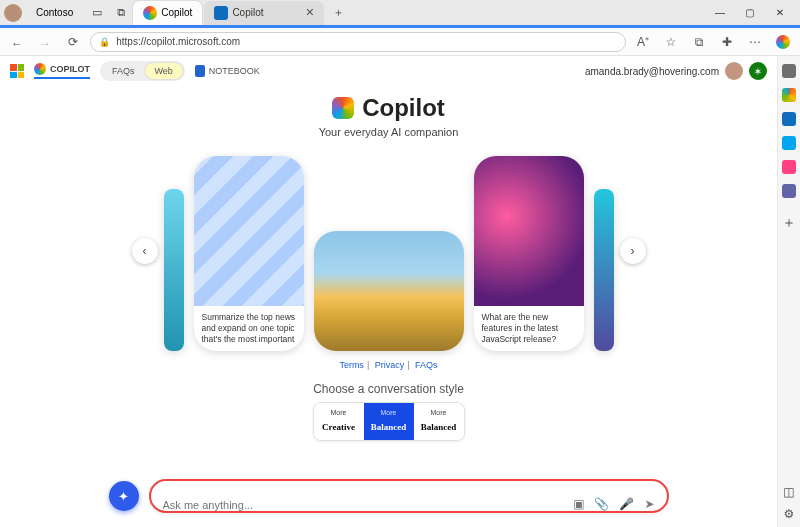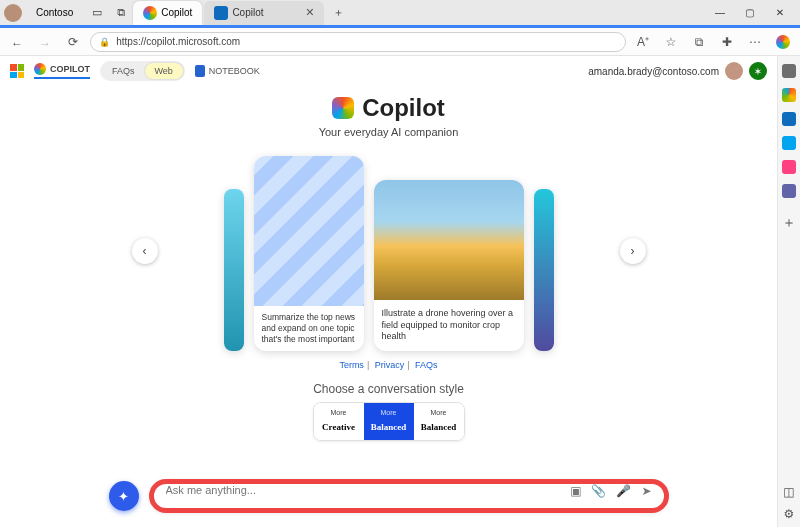--- a/index.html
+++ b/index.html
@@ -51,21 +51,21 @@
   
   .center { position:absolute; top:30px; left:0; right:0; bottom:0; display:flex; flex-direction:column; align-items:center; }
   .logo-row { display:flex; align-items:center; gap:8px; margin-top:8px;}
   .logo-row .copilot-mark { width:22px; height:22px; border-radius:6px; background: conic-gradient(#f25022,#ffb900,#7fba00,#00a4ef,#8661c5,#f25022);}
   .brand-title { font-size:24px; font-weight:600; color:#222;}
   .tagline { font-size:11px; color:#444; margin-top:4px;}
 
   
   .carousel { position:relative; margin-top:18px; width:470px; height:190px;}
   .cards { position:absolute; left:50%; transform:translateX(-50%); display:flex; gap:10px; align-items:flex-end;}
-  .card { width:150px; border-radius:12px; overflow:hidden; box-shadow:0 2px 8px rgba(0,0,0,.15); background:#fff;}
+  .card { width:150px; border-radius:22px; overflow:hidden; box-shadow:0 2px 8px rgba(0,0,0,.15); background:#fff;}
   .card .img { height:120px; }
   .card .cap { padding:8px; font-size:9px; color:#333; line-height:1.3; }
   .card.side { width:110px; }
   .card.side .img { height:150px;}
   .card.side .cap { font-size:8.5px; padding:6px 8px;}
   .card.edge { width:20px; border-radius:8px; height:162px; }
   .img-drone { background: linear-gradient(#8fc5e8 0%, #a7d6ef 35%, #f6c25a 55%, #d9a93b 70%, #9e7a2a 100%);}
   .img-news  { background: repeating-linear-gradient(135deg,#cfe3ff 0 14px,#aecdfc 14px 28px);}
   .img-js    { background: radial-gradient(circle at 30% 40%, #ff5ca0, #5a1e78 70%);}
   .img-edge-l{ background: linear-gradient(#6dd5ed,#2193b0);}
@@ -79,21 +79,21 @@
   .style-label { font-size:12px; color:#555; margin-top:12px;}
   .style-group { margin-top:6px; display:flex; border:1px solid #e0e0e0; border-radius:8px; overflow:hidden; box-shadow:0 1px 3px rgba(0,0,0,.08);}
   .style-btn { width:50px; padding:6px 4px; text-align:center; background:#fff;}
   .style-btn.active { background:#174ae4; color:#fff;}
   .style-btn .more { font-size:7px; opacity:.8; display:block;}
   .style-btn .name { font-size:9px; font-weight:600;font-family:Liberation Serif, serif;}
 
   
   .chat-row { position:absolute; bottom:14px; left:50%; transform:translateX(-50%); display:flex; align-items:center; gap:10px; width:560px;}
   .topic-btn { width:30px; height:30px; border-radius:50%; background:#2f5bea; color:#fff; display:flex; align-items:center; justify-content:center; font-size:13px; box-shadow:0 2px 5px rgba(47,91,234,.5);}
-  .chatbox { flex:1; height:34px; border:5px solid #ef4444; border-radius:18px; background:#fff; display:flex; align-items:flex-start; padding:0 12px; box-shadow:0 1px 4px rgba(0,0,0,.08);}
+  .chatbox { flex:1; height:34px; border:2px solid #ef4444; border-radius:18px; background:#fff; display:flex; align-items:flex-end; padding:0 12px; box-shadow:0 1px 4px rgba(0,0,0,.08);}
   .chatbox input { border:none; outline:none; flex:1; font-size:11px; color:#666; background:transparent;}
   .chat-icons { display:flex; gap:10px; color:#777; font-size:12px; align-items:center;}
   a.link { text-decoration:none; color:inherit;}
 </style>
 </head>
 <body>
 
 <div class="titlebar">
   <span class="avatar-sm"></span>
   <div class="tab">
@@ -166,21 +166,21 @@
     </div>
     <div class="pill-group">
       <div class="pill">FAQs</div>
       <div class="pill active">Web</div>
     </div>
     <div class="nblink">
       <span class="nbicon"></span>
       <span>NOTEBOOK</span>
     </div>
     <div class="user-right">
-      <span>amanda.brady@contoso.com</span>
+      <span>amanda.brady@hovering.com</span>
       <span class="avatar"></span>
       <span class="org-dot">✶</span>
     </div>
   </div>
 
   <div class="center">
     <div class="logo-row">
       <div class="copilot-mark"></div>
       <div class="brand-title">Copilot</div>
     </div>
@@ -190,21 +190,24 @@
       <div class="car-btn car-prev">‹</div>
       <div class="car-btn car-next">›</div>
       <div class="cards">
         <div class="card edge img-edge-l"></div>
         <div class="card side">
           <div class="img img-news"></div>
           <div class="cap">Summarize the top news and expand on one topic that's the most important</div>
         </div>
         <div class="card">
           <div class="img img-drone"></div>
-          <div class="cap">Illustrate a drone hovering over a field equipped to monitor crop health</div>
+        </div>
+        <div class="card side">
+          <div class="img img-js"></div>
+          <div class="cap">What are the new features in the latest JavaScript release?</div>
         </div>
         <div class="card edge img-edge-r"></div>
       </div>
     </div>
 
     <div class="links">
       <a class="link">Terms</a><span class="sep">|</span>
       <a class="link">Privacy</a><span class="sep">|</span>
       <a class="link">FAQs</a>
     </div>

